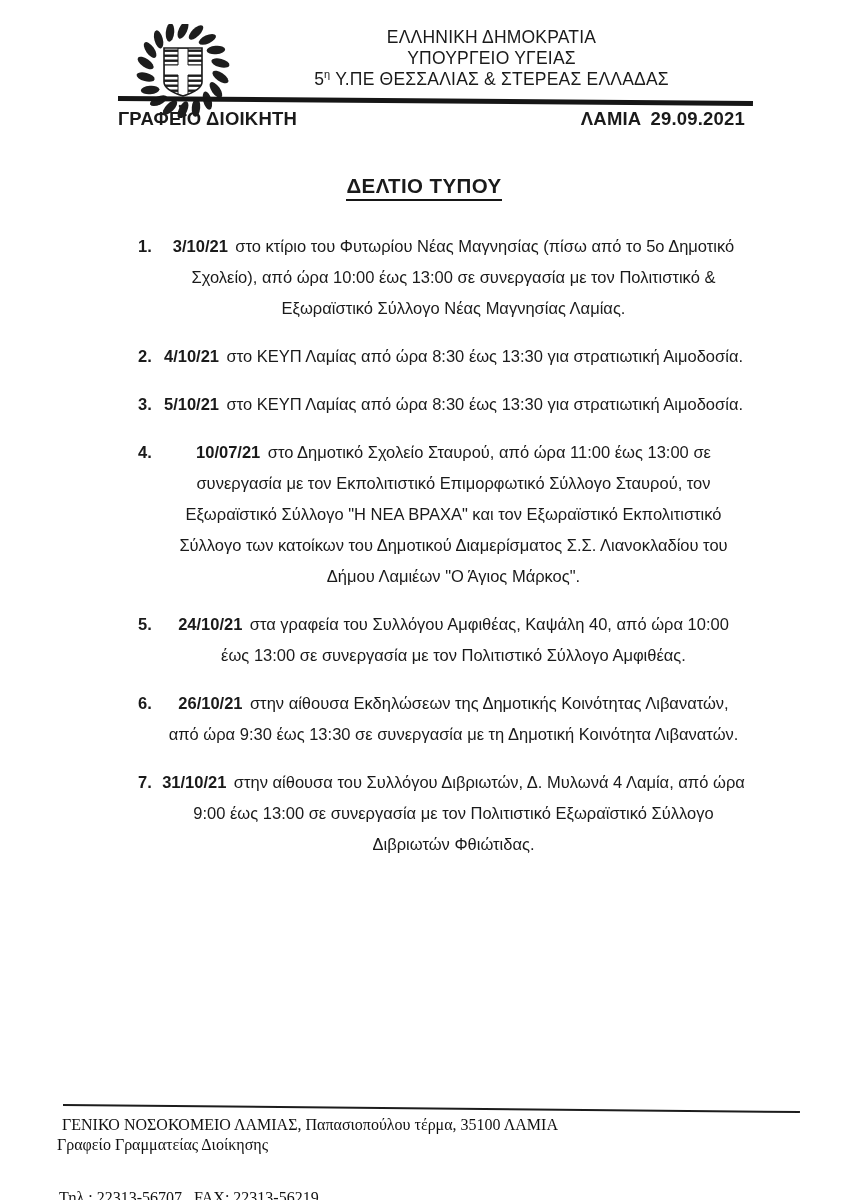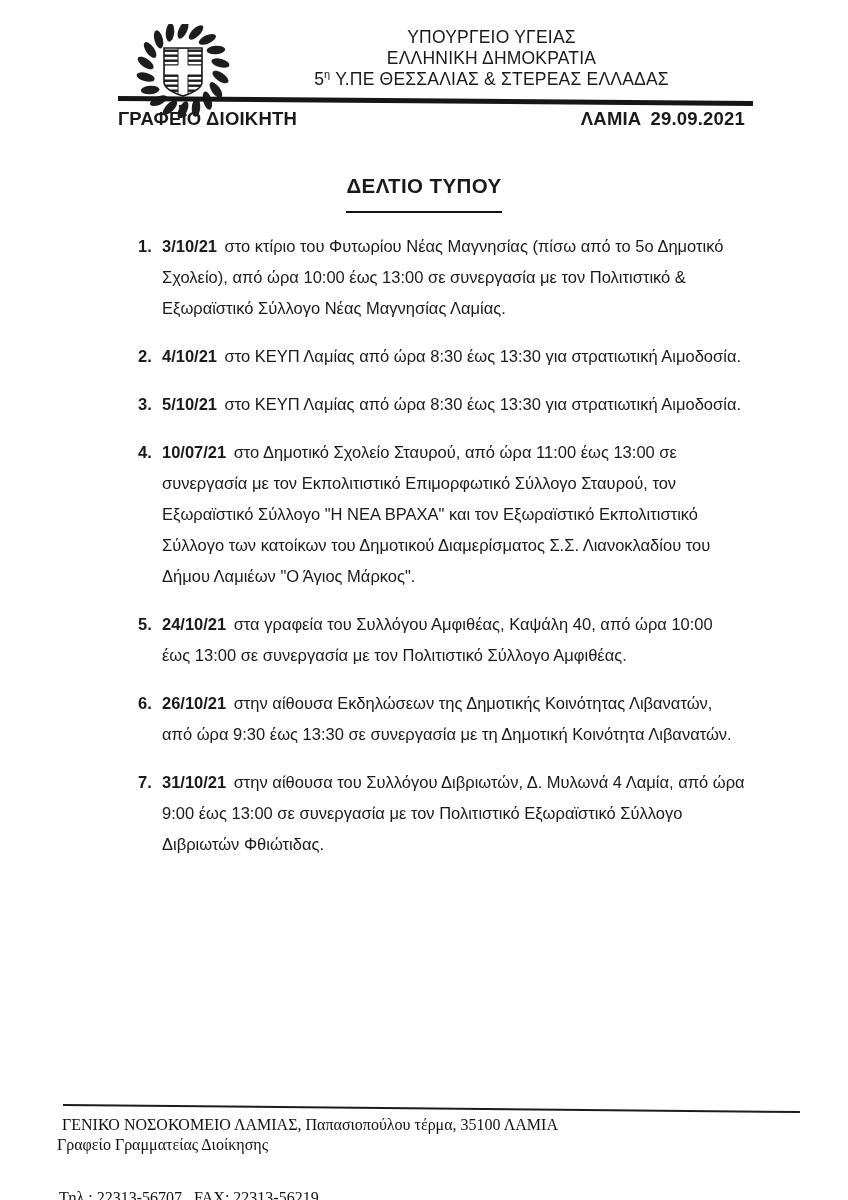--- a/index.html
+++ b/index.html
@@ -34,39 +34,39 @@
   }
   .date-gap{display:inline-block;width:9px;}
   
   .title{
     margin:44px 0 0 0;
     text-align:center;
     font-size:20.5px;font-weight:bold;letter-spacing:.4px;
   }
   .title span{
     border-bottom:2.5px solid #161616;
-    padding-bottom:14px;
+    padding-bottom:2px;
   }
   
   .intro{
     margin:37px 103px 0 118px;
     font-size:16.5px;line-height:31px;
     text-align:justify;text-indent:26px;
   }
   .list{margin:33px 103px 0 118px;}
   .item{
     display:flex;
     font-size:16.5px;line-height:31px;
     margin-bottom:17px;
   }
   .item .num{
     flex:none;width:24px;margin-left:20px;
     font-weight:bold;
   }
-  .item .body{flex:1;}
+  .item .body{flex:1;text-align:center;}
   .item .date{font-weight:bold;margin-right:.45em;}
   
   .footer{
     position:absolute;left:57px;top:1104px;width:745px;
     font-family:"Liberation Serif",serif;
     font-size:16px;line-height:20px;color:#111111;
   }
   .footer-rule{
     height:2px;background:#1c1c1c;width:737px;margin-left:6px;
     transform:rotate(.55deg);transform-origin:left center;
@@ -123,22 +123,22 @@
         <rect x="36" y="55.5" width="38" height="2.4" fill="#1d1d1d"></rect>
         <rect x="36" y="60.5" width="38" height="2.4" fill="#1d1d1d"></rect>
         <rect x="36" y="65.5" width="38" height="2.4" fill="#1d1d1d"></rect>
         <path d="M50 24 H60 V41 H74 V51 H60 V72 H50 V51 H36 V41 H50 Z" fill="#ffffff" stroke="#1d1d1d" stroke-width="1"></path>
       </g>
       <path d="M36 24 H74 V58 Q74 66 55 72 Q36 66 36 58 Z" fill="none" stroke="#1d1d1d" stroke-width="1.6"></path>
     </svg>
   </div>
 
   <div class="agency">
+    <div>ΕΛΛΗΝΙΚΗ ΔΗΜΟΚΡΑΤΙΑ</div>
     <div>ΥΠΟΥΡΓΕΙΟ ΥΓΕΙΑΣ</div>
-    <div>ΕΛΛΗΝΙΚΗ ΔΗΜΟΚΡΑΤΙΑ</div>
     <div><span>5</span><sup>η</sup><span> Υ.ΠΕ ΘΕΣΣΑΛΙΑΣ &amp; ΣΤΕΡΕΑΣ ΕΛΛΑΔΑΣ</span></div>
   </div>
 
   <div class="rule"></div>
 
   <div class="office-row">
     <span>ΓΡΑΦΕΙΟ ΔΙΟΙΚΗΤΗ</span>
     <span><span>ΛΑΜΙΑ</span><span class="date-gap"></span><span>29.09.2021</span></span>
   </div>
 

